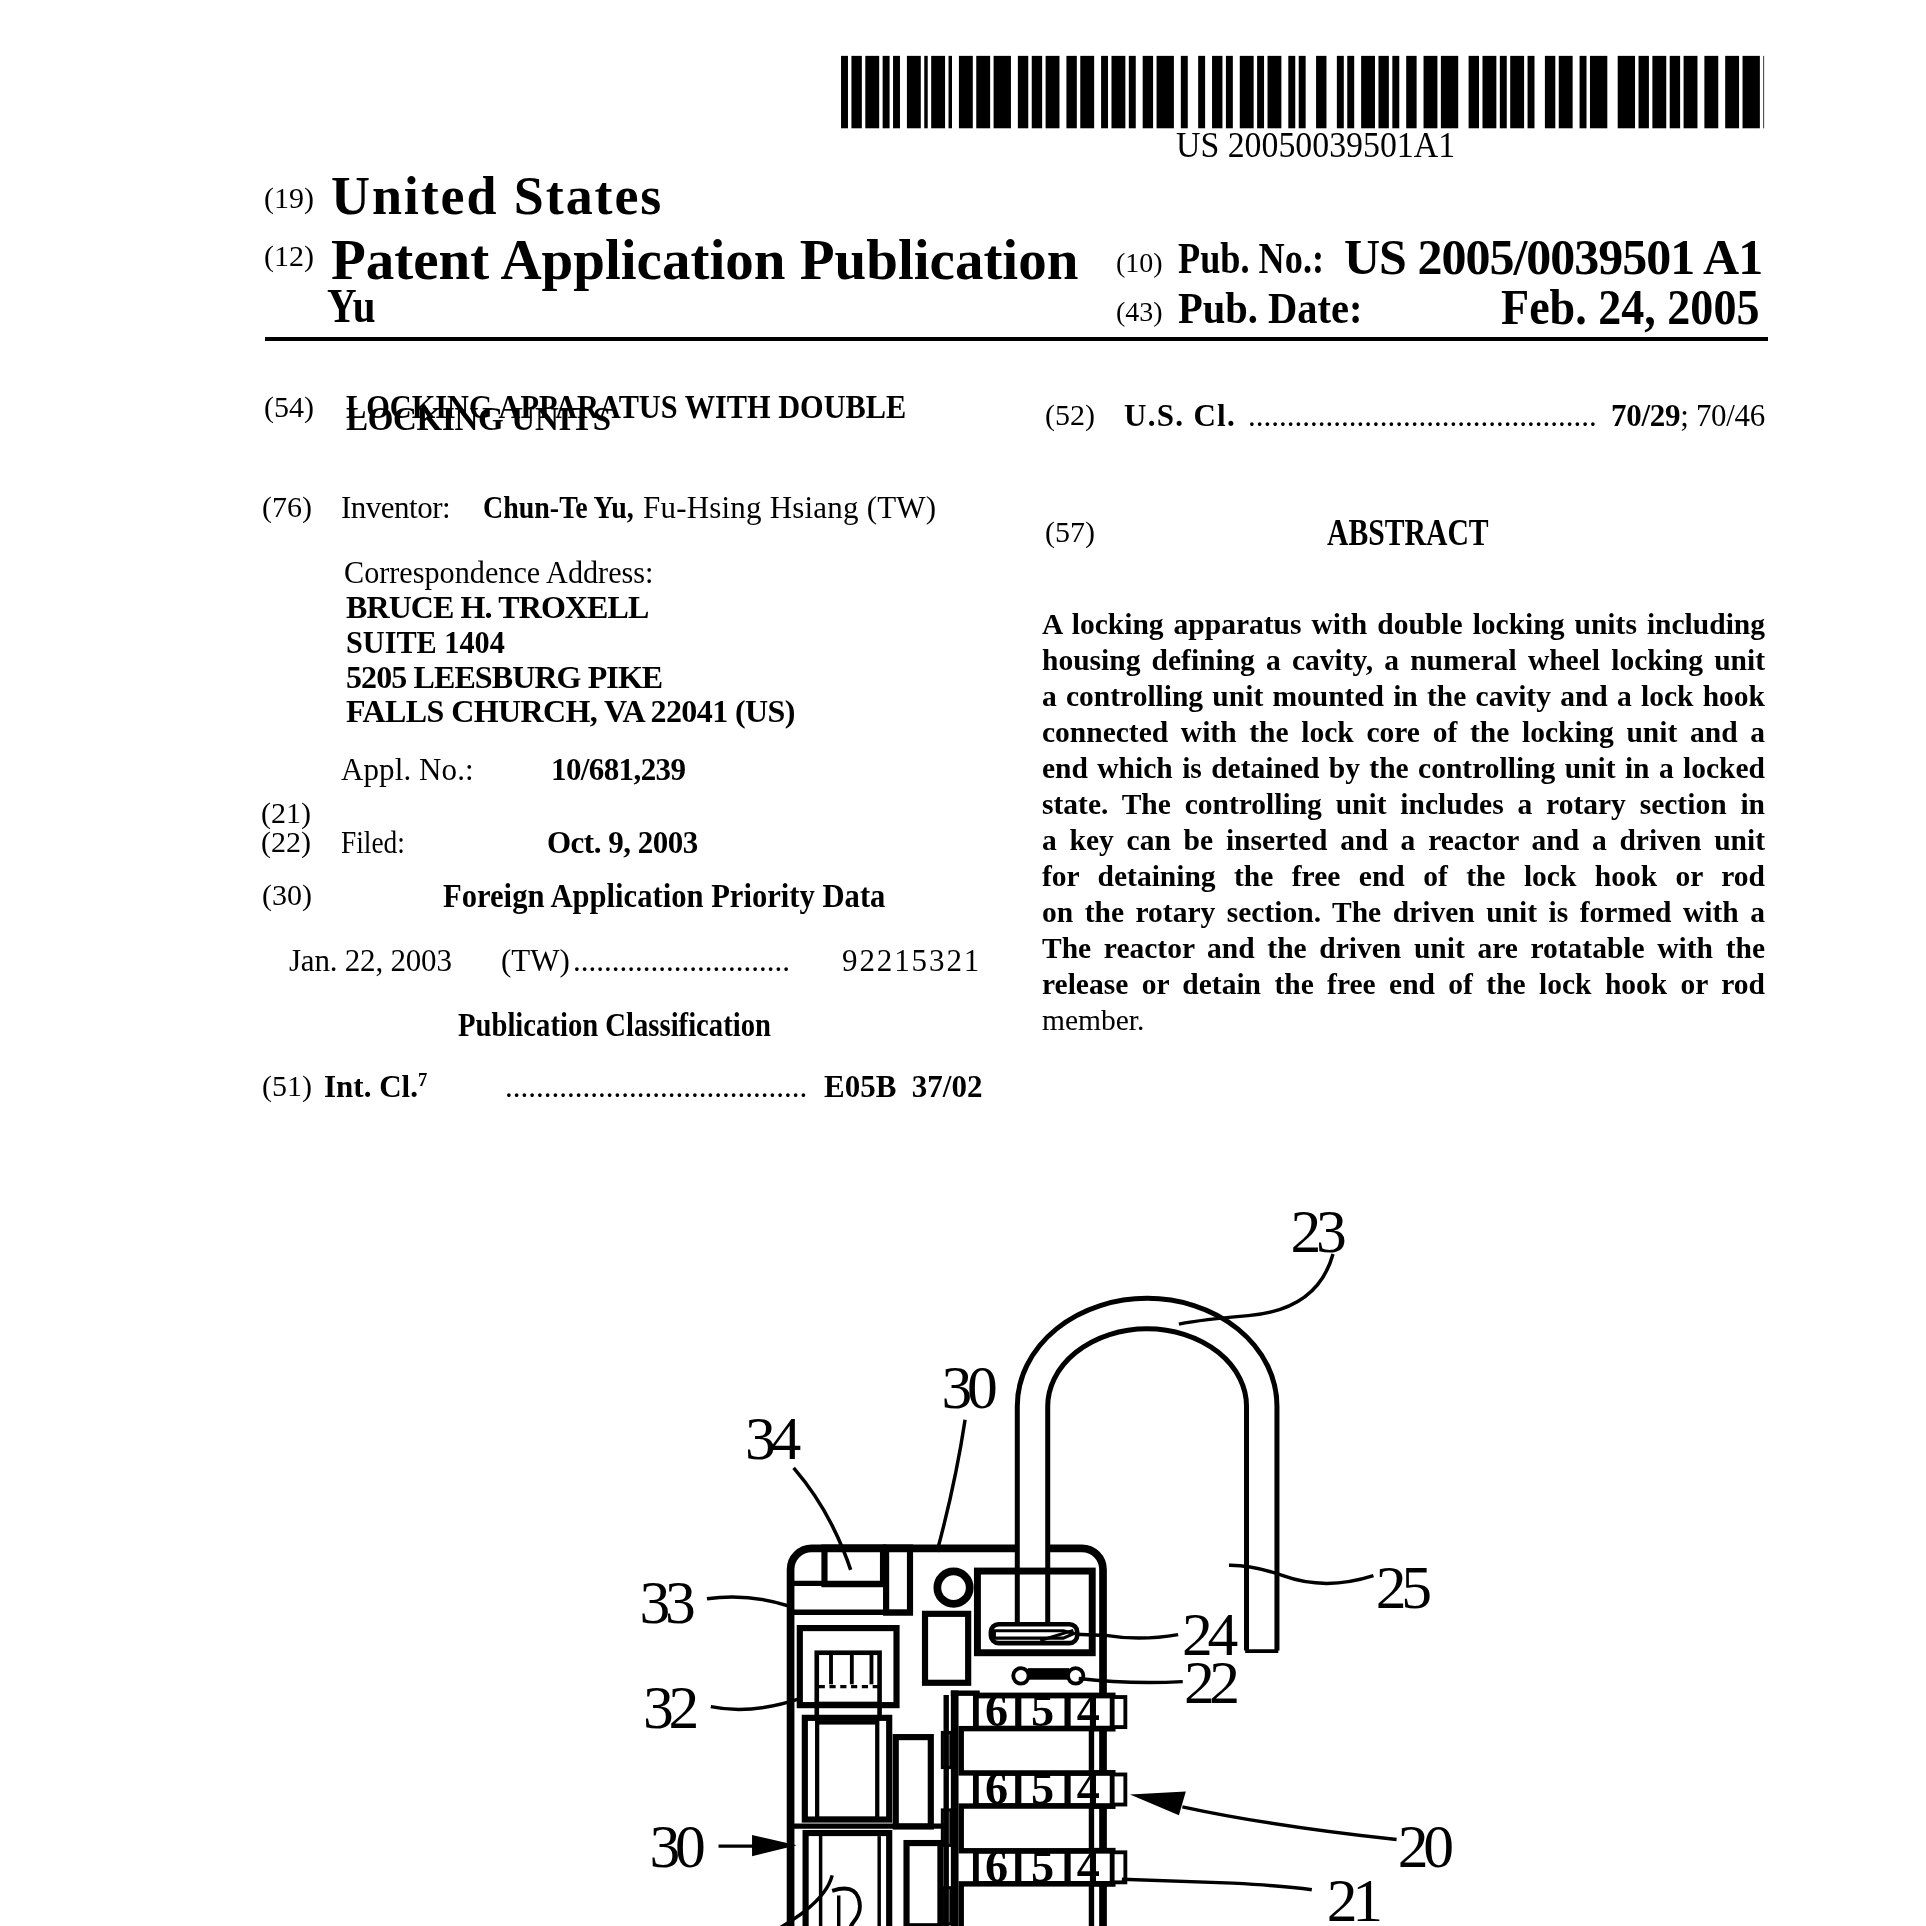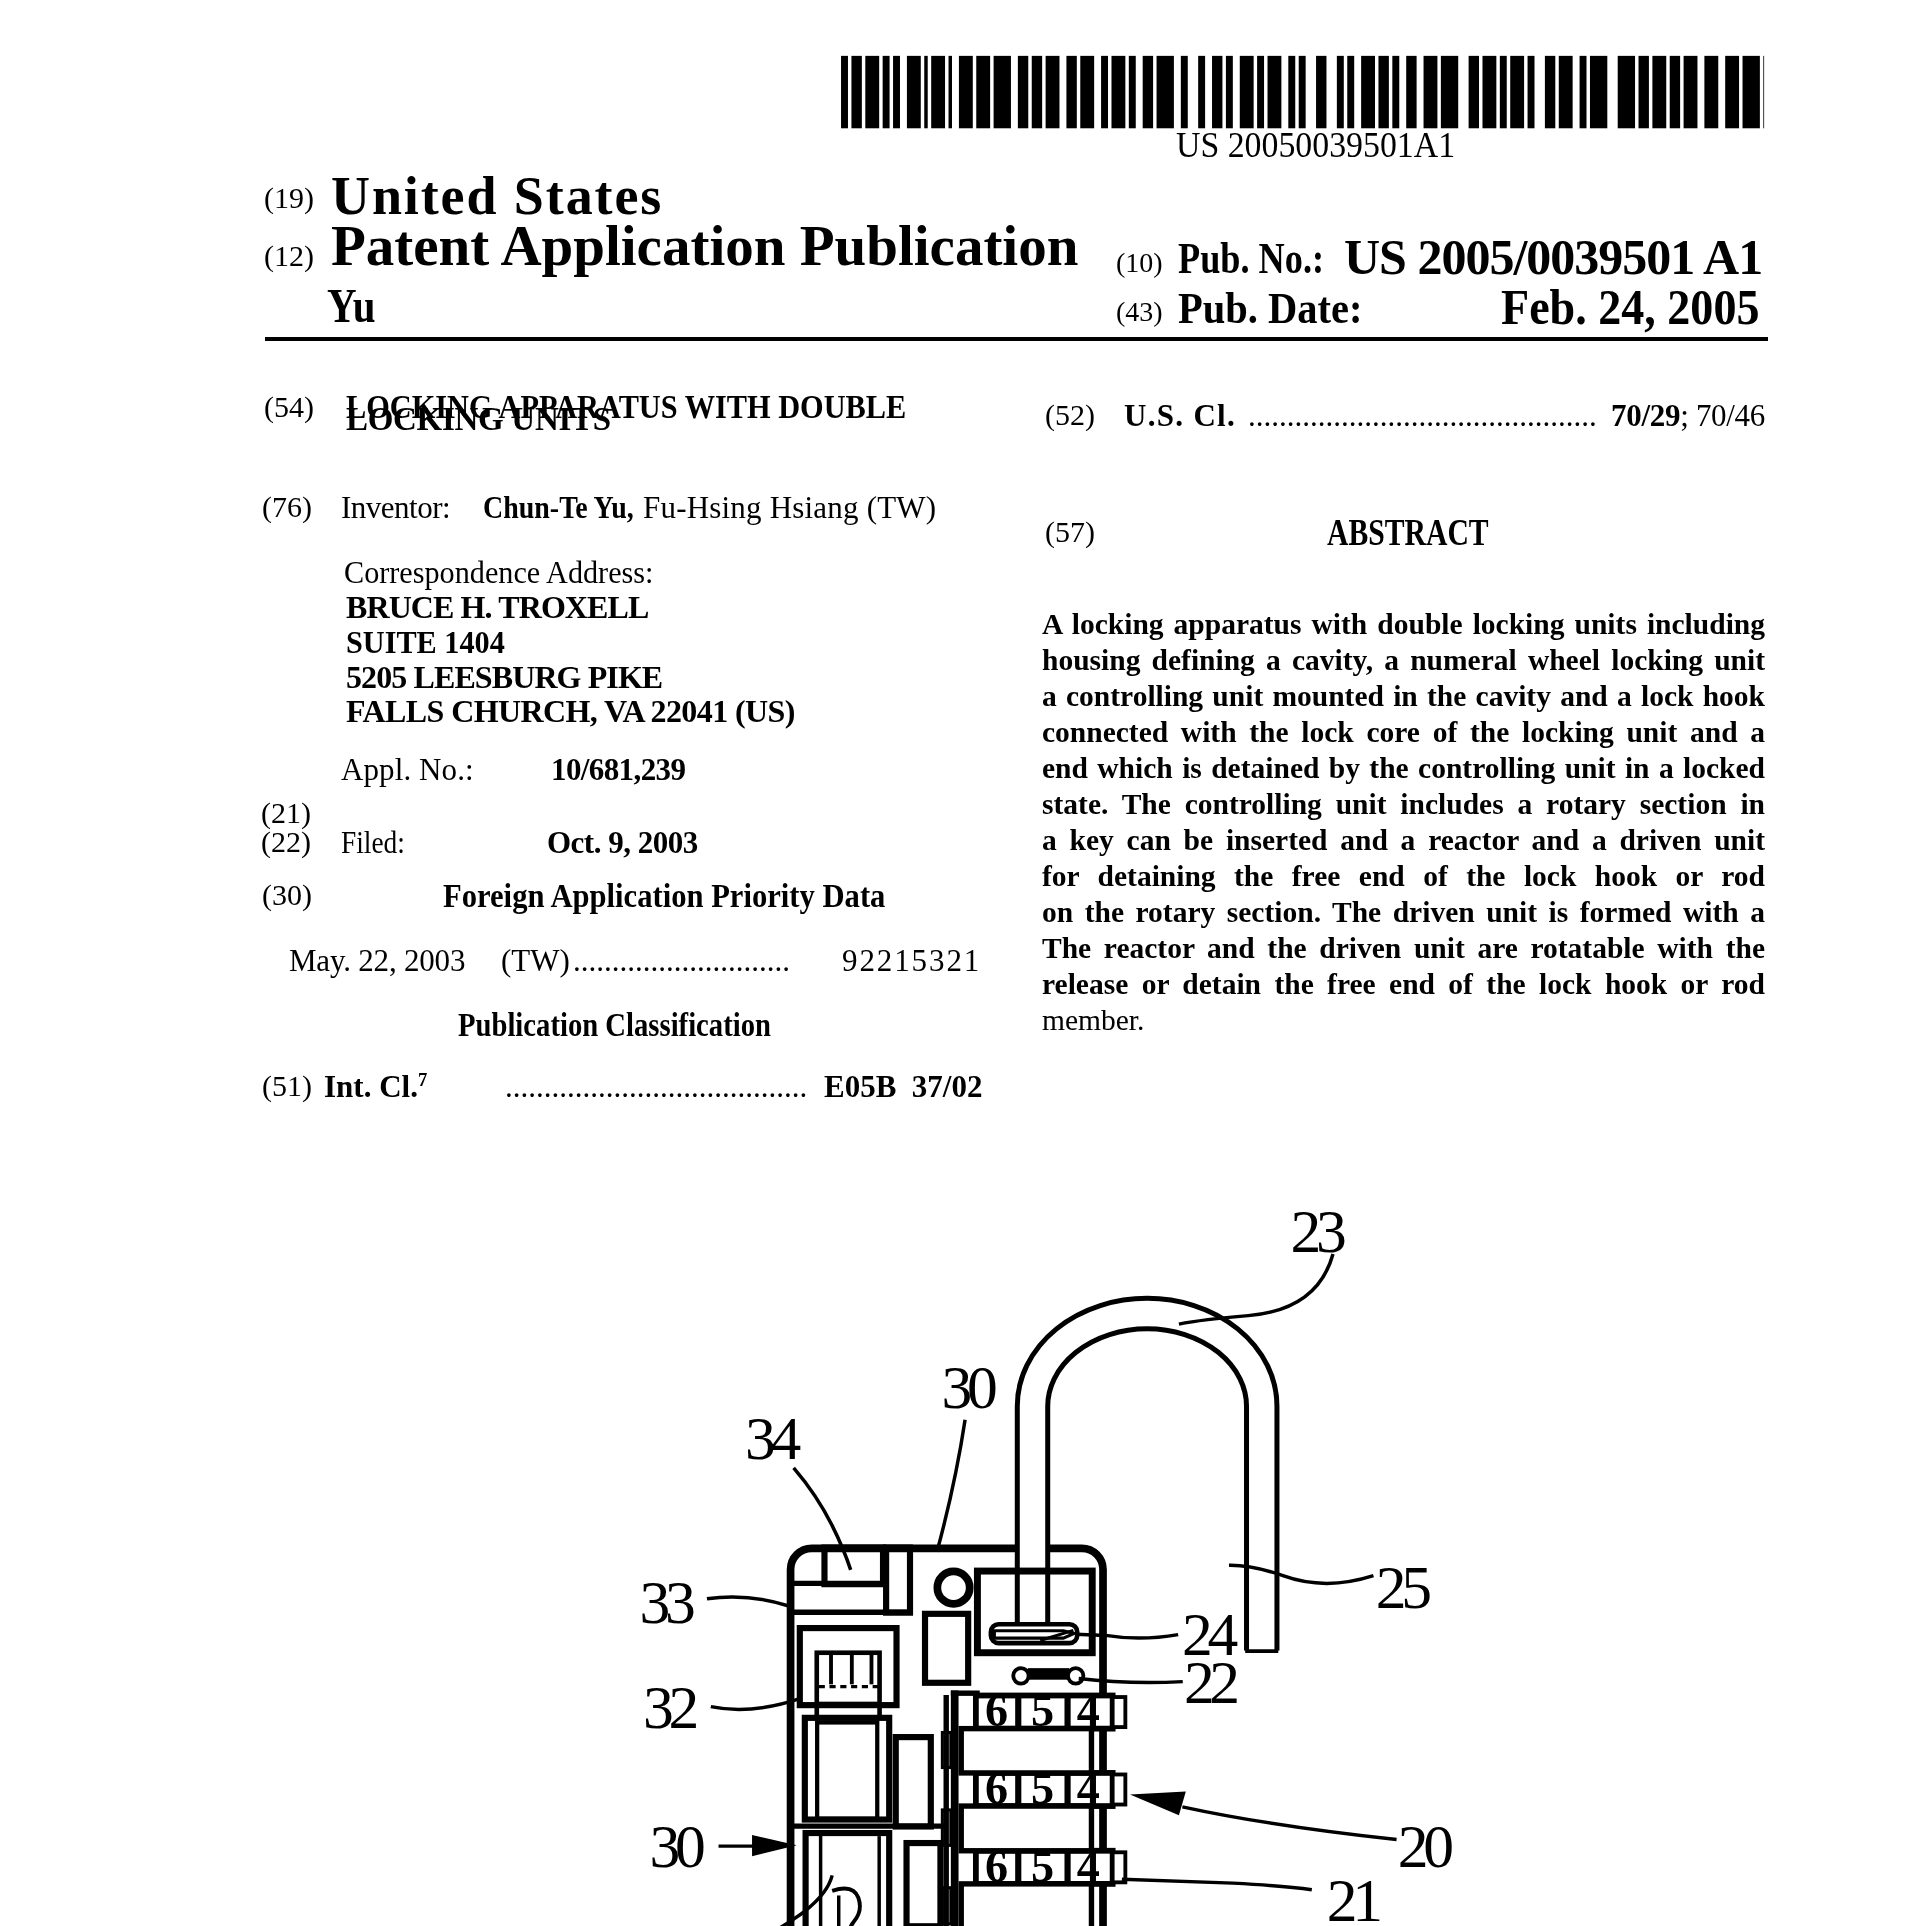--- a/index.html
+++ b/index.html
@@ -69,21 +69,21 @@
     <rect x="4370" y="145" width="36" height="188"></rect>
     <rect x="4424" y="145" width="36" height="188"></rect>
     <rect x="4478" y="145" width="36" height="188"></rect>
     <rect x="4523" y="145" width="45" height="188"></rect>
     <rect x="4577" y="145" width="2" height="188"></rect>
   </svg>
 <div class="t" style="left:1176px; top:127px; font-size:36px;  transform:scaleX(0.9397); transform-origin:0 0;">US 20050039501A1</div>
 <div class="t" style="left:264px; top:183px; font-size:30px; ">(19)</div>
 <div class="t" style="left:331px; top:169px; font-size:54px; font-weight:bold; letter-spacing:1.9px;">United States</div>
 <div class="t" style="left:264px; top:241px; font-size:30px; ">(12)</div>
-<div class="t" style="left:331px; top:217px; font-size:57px; font-weight:bold; letter-spacing:0px;">Patent Application Publication</div>
+<div class="t" style="left:331px; top:231px; font-size:57px; font-weight:bold; letter-spacing:0px;">Patent Application Publication</div>
 <div class="t" style="left:327px; top:281px; font-size:49px; font-weight:bold; transform:scaleX(0.8362); transform-origin:0 0;">Yu</div>
 <div class="t" style="left:1116px; top:249px; font-size:28px; ">(10)</div>
 <div class="t" style="left:1178px; top:236px; font-size:45px; font-weight:bold; transform:scaleX(0.8057); transform-origin:0 0;">Pub. No.:</div>
 <div class="t" style="left:1344px; top:232px; font-size:50px; font-weight:bold; letter-spacing:-1px;">US 2005/0039501 A1</div>
 <div class="t" style="left:1116px; top:298px; font-size:28px; ">(43)</div>
 <div class="t" style="left:1178px; top:286px; font-size:45px; font-weight:bold; transform:scaleX(0.9004); transform-origin:0 0;">Pub. Date:</div>
 <div class="t" style="left:1501px; top:282px; font-size:50px; font-weight:bold; transform:scaleX(0.9213); transform-origin:0 0;">Feb. 24, 2005</div>
 <div class="t" style="left:264px; top:392px; font-size:30px; ">(54)</div>
 <div class="t" style="left:346px; top:391px; font-size:33px; font-weight:bold; transform:scaleX(0.9189); transform-origin:0 0;">LOCKING APPARATUS WITH DOUBLE</div>
 <div class="t" style="left:346px; top:403px; font-size:33px; font-weight:bold; letter-spacing:-0.3px;">LOCKING UNITS</div>
@@ -97,21 +97,21 @@
 <div class="t" style="left:346px; top:661px; font-size:32px; font-weight:bold; letter-spacing:-0.9px;">5205 LEESBURG PIKE</div>
 <div class="t" style="left:346px; top:695px; font-size:32px; font-weight:bold; letter-spacing:-0.6px;">FALLS CHURCH, VA 22041 (US)</div>
 <div class="t" style="left:261px; top:754px; font-size:30px;margin-top:44px; ">(21)</div>
 <div class="t" style="left:341px; top:754px; font-size:31px;  letter-spacing:0.1px;">Appl. No.:</div>
 <div class="t" style="left:551px; top:754px; font-size:31px; font-weight:bold; letter-spacing:-0.6px;">10/681,239</div>
 <div class="t" style="left:261px; top:827px; font-size:30px; ">(22)</div>
 <div class="t" style="left:341px; top:827px; font-size:31px;  transform:scaleX(0.8838); transform-origin:0 0;">Filed:</div>
 <div class="t" style="left:547px; top:827px; font-size:31px; font-weight:bold; letter-spacing:-0.5px;">Oct. 9, 2003</div>
 <div class="t" style="left:262px; top:880px; font-size:30px; ">(30)</div>
 <div class="t" style="left:443px; top:879px; font-size:34px; font-weight:bold; transform:scaleX(0.9003); transform-origin:0 0;">Foreign Application Priority Data</div>
-<div class="t" style="left:289px; top:945px; font-size:31px;  letter-spacing:-0.2px;">May. 22, 2003</div>
+<div class="t" style="left:289px; top:945px; font-size:31px;  letter-spacing:-0.2px;">Jan. 22, 2003</div>
 <div class="t" style="left:501px; top:945px; font-size:31px; ">(TW)</div>
 <div class="t" style="left:842px; top:945px; font-size:31px;  letter-spacing:1.9px;">92215321</div>
 <div class="t" style="left:458px; top:1008px; font-size:34px; font-weight:bold; transform:scaleX(0.8431); transform-origin:0 0;">Publication Classification</div>
 <div class="t" style="left:262px; top:1071px; font-size:30px; ">(51)</div>
 <div class="t" style="left:324px; top:1071px; font-size:31px; font-weight:bold;">Int. Cl.<sup>7</sup></div>
 <div class="t" style="left:824px; top:1071px; font-size:31px; font-weight:bold;">E05B&nbsp; 37/02</div>
 <div class="t" style="left:1045px; top:400px; font-size:30px; ">(52)</div>
 <div class="t" style="left:1124px; top:400px; font-size:31px; font-weight:bold; letter-spacing:1.3px;">U.S. Cl.</div>
 <div class="t" style="left:1611px; top:400px; font-size:31px;  letter-spacing:-0.3px;"><b>70/29</b>; 70/46</div>
 <div class="t" style="left:1045px; top:517px; font-size:30px; ">(57)</div>

